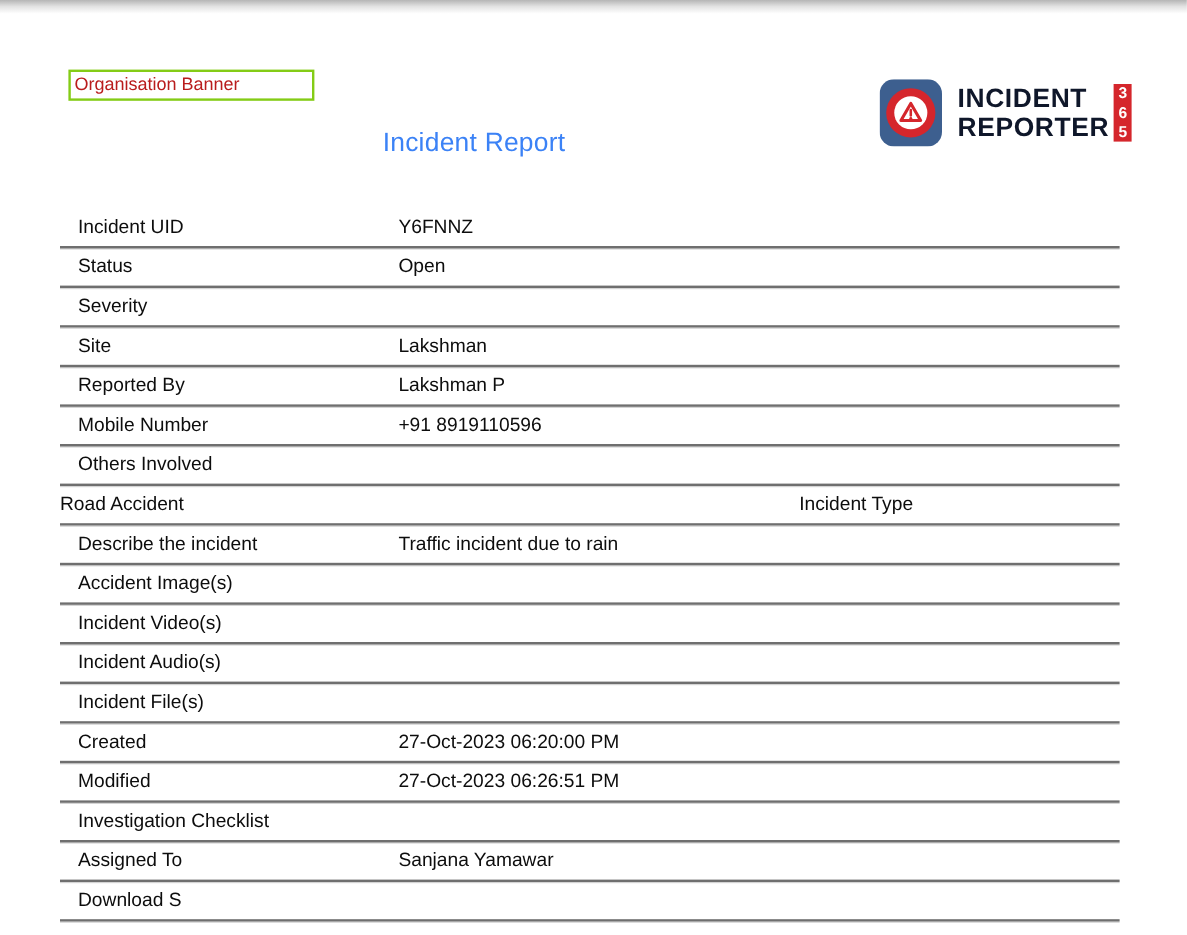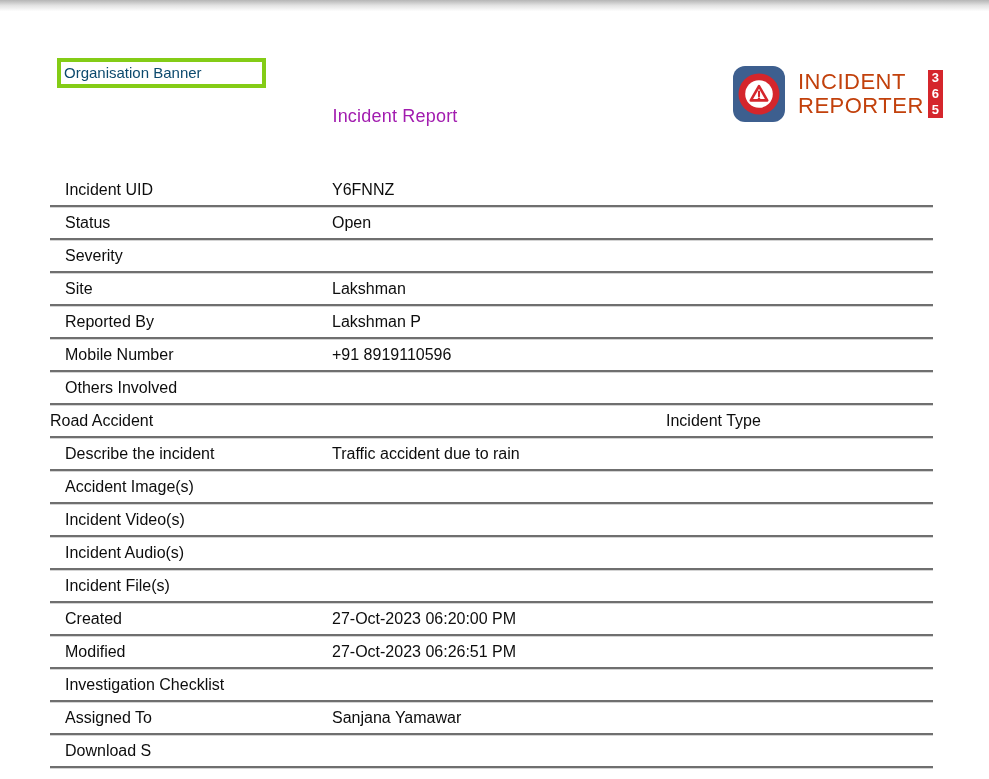--- a/index.html
+++ b/index.html
@@ -14,49 +14,49 @@
   .top-shade {
     position: absolute;
     left: 0; top: 0;
     width: 989px; height: 12px;
     background: linear-gradient(to bottom, #b5b5b5 0%, #e2e2e2 45%, #ffffff 95%);
   }
   .banner-box {
     position: absolute;
     left: 57px; top: 58px;
     width: 198px; height: 22px;
-    border: 4px solid #84cc16;
-    color: #0c4a6e;
+    border: 2px solid #84cc16;
+    color: #b91c1c;
     font-size: 15px;
     line-height: 22px;
     padding-left: 3px;
     white-space: nowrap;
     overflow: hidden;
   }
   .page-title {
     position: absolute;
     left: 0; top: 106px;
     width: 790px;
     text-align: center;
-    font-size: 18px;
+    font-size: 22px;
     font-weight: 500;
-    color: #a21caf;
+    color: #3b82f6;
     letter-spacing: 0.2px;
   }
   .logo {
     position: absolute;
     left: 733px; top: 66px;
     display: flex;
     align-items: center;
   }
   .logo-icon { width: 52px; height: 56px; display: block; }
   .logo-text {
     margin-left: 13px;
-    color: #c2410c;
-    font-weight: normal;
+    color: #0f172a;
+    font-weight: bold;
     font-size: 22px;
     line-height: 24px;
     letter-spacing: 0.5px;
     white-space: nowrap;
   }
   .logo-badge {
     margin-left: 4px;
     width: 15px; height: 48px;
     background: #d5262c;
     color: #ffffff;
@@ -151,21 +151,21 @@
     <div class="row">
       <div class="cell label">Others Involved</div>
       <div class="cell value"></div>
     </div>
     <div class="row">
       <div class="cell value">Road Accident</div>
       <div class="cell label">Incident Type</div>
     </div>
     <div class="row">
       <div class="cell label">Describe the incident</div>
-      <div class="cell value">Traffic accident due to rain</div>
+      <div class="cell value">Traffic incident due to rain</div>
     </div>
     <div class="row">
       <div class="cell label">Accident Image(s)</div>
       <div class="cell value"></div>
     </div>
     <div class="row">
       <div class="cell label">Incident Video(s)</div>
       <div class="cell value"></div>
     </div>
     <div class="row">

